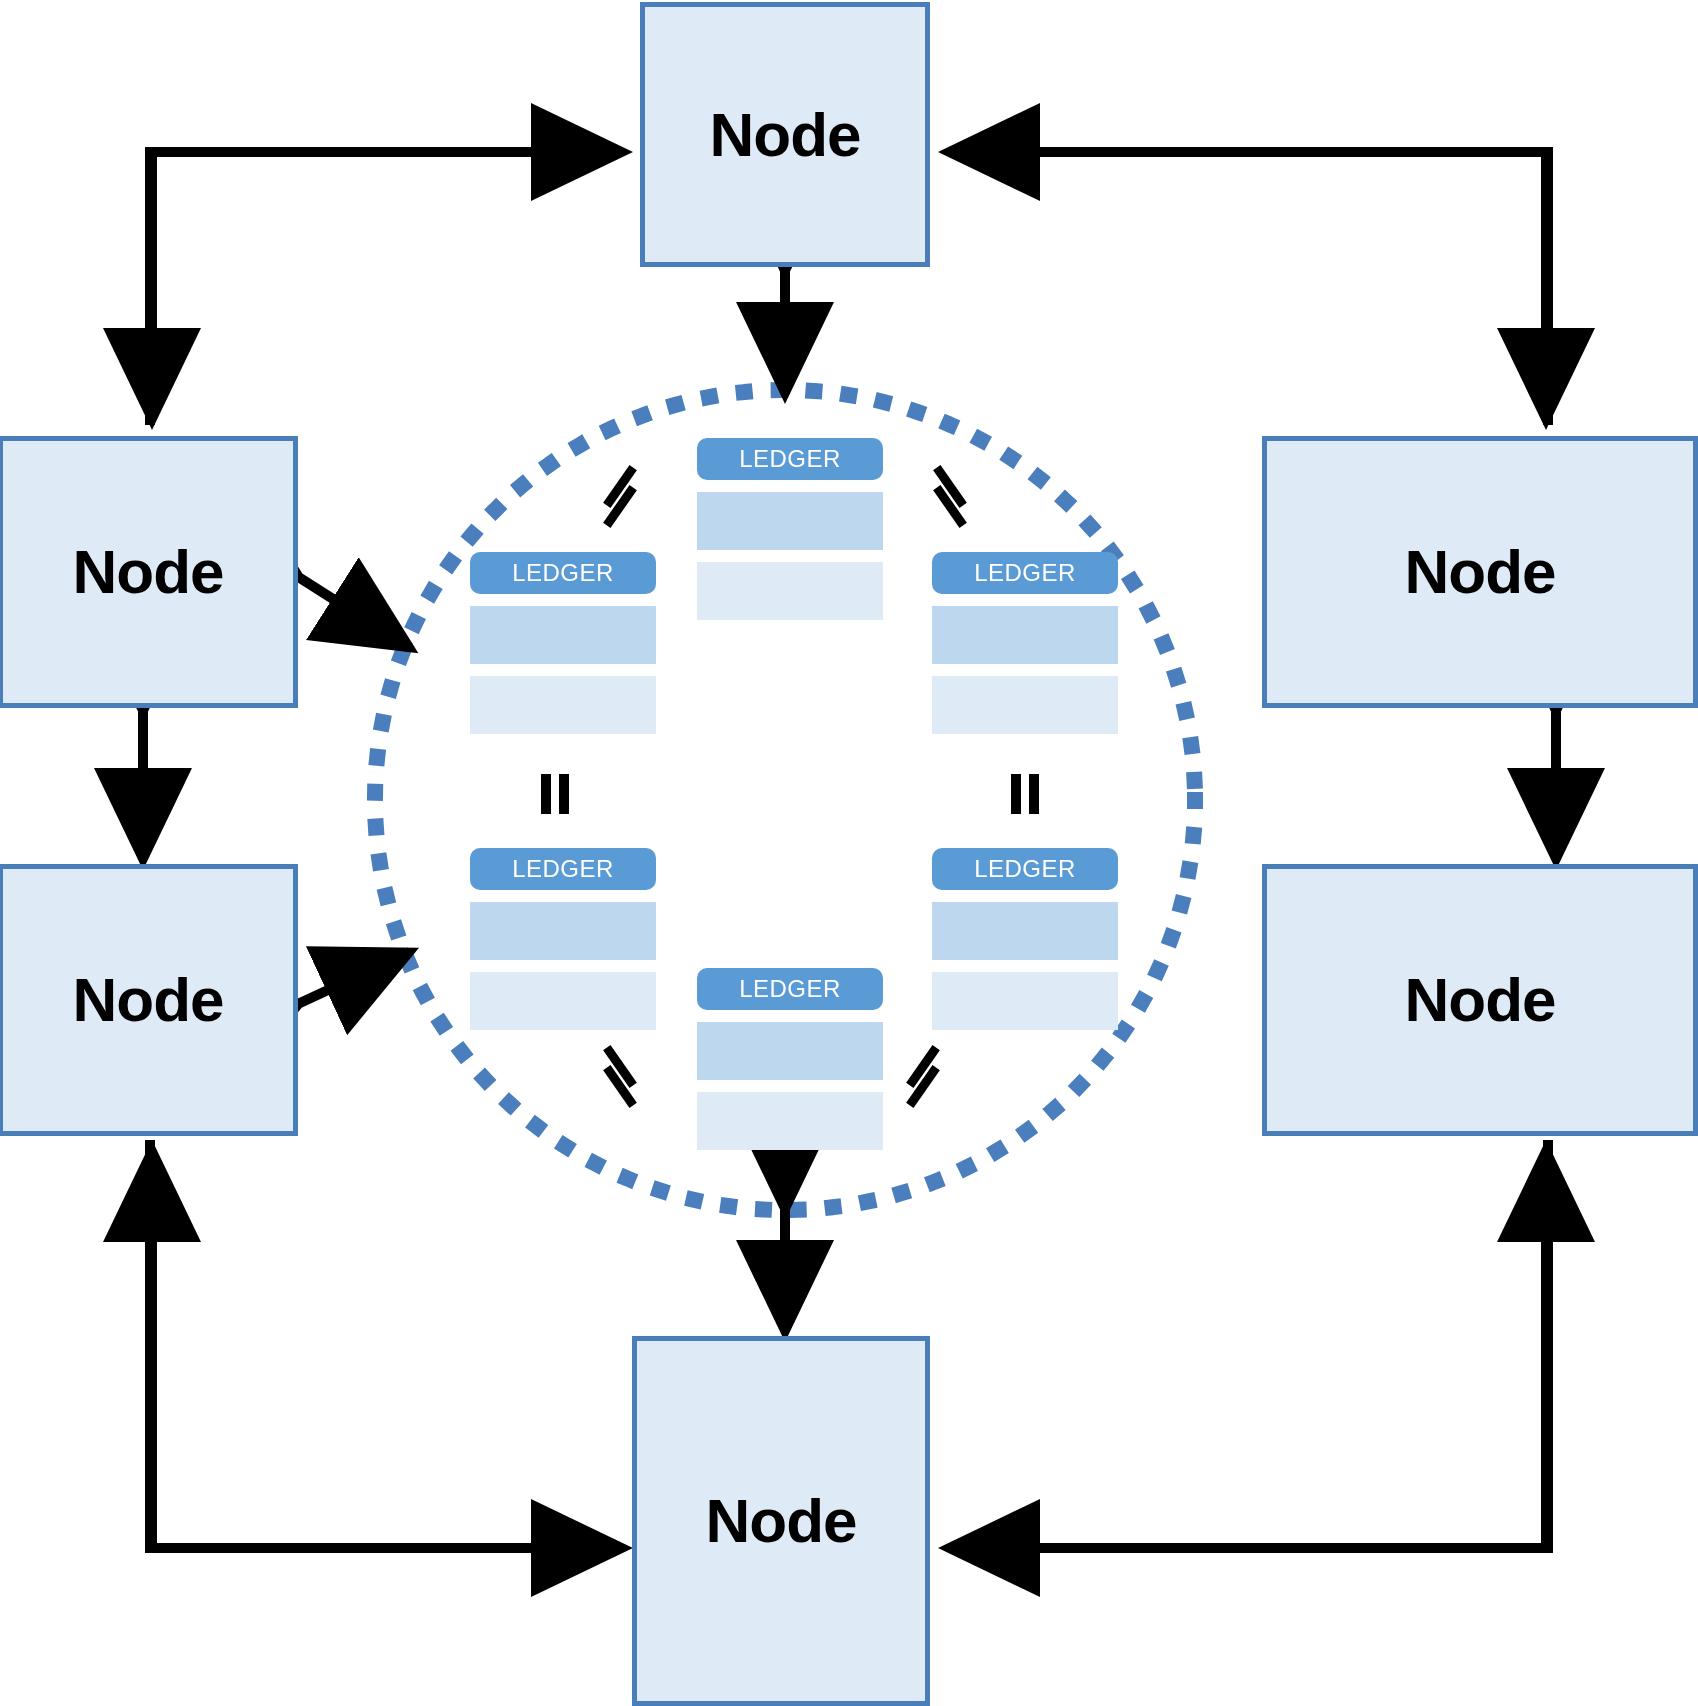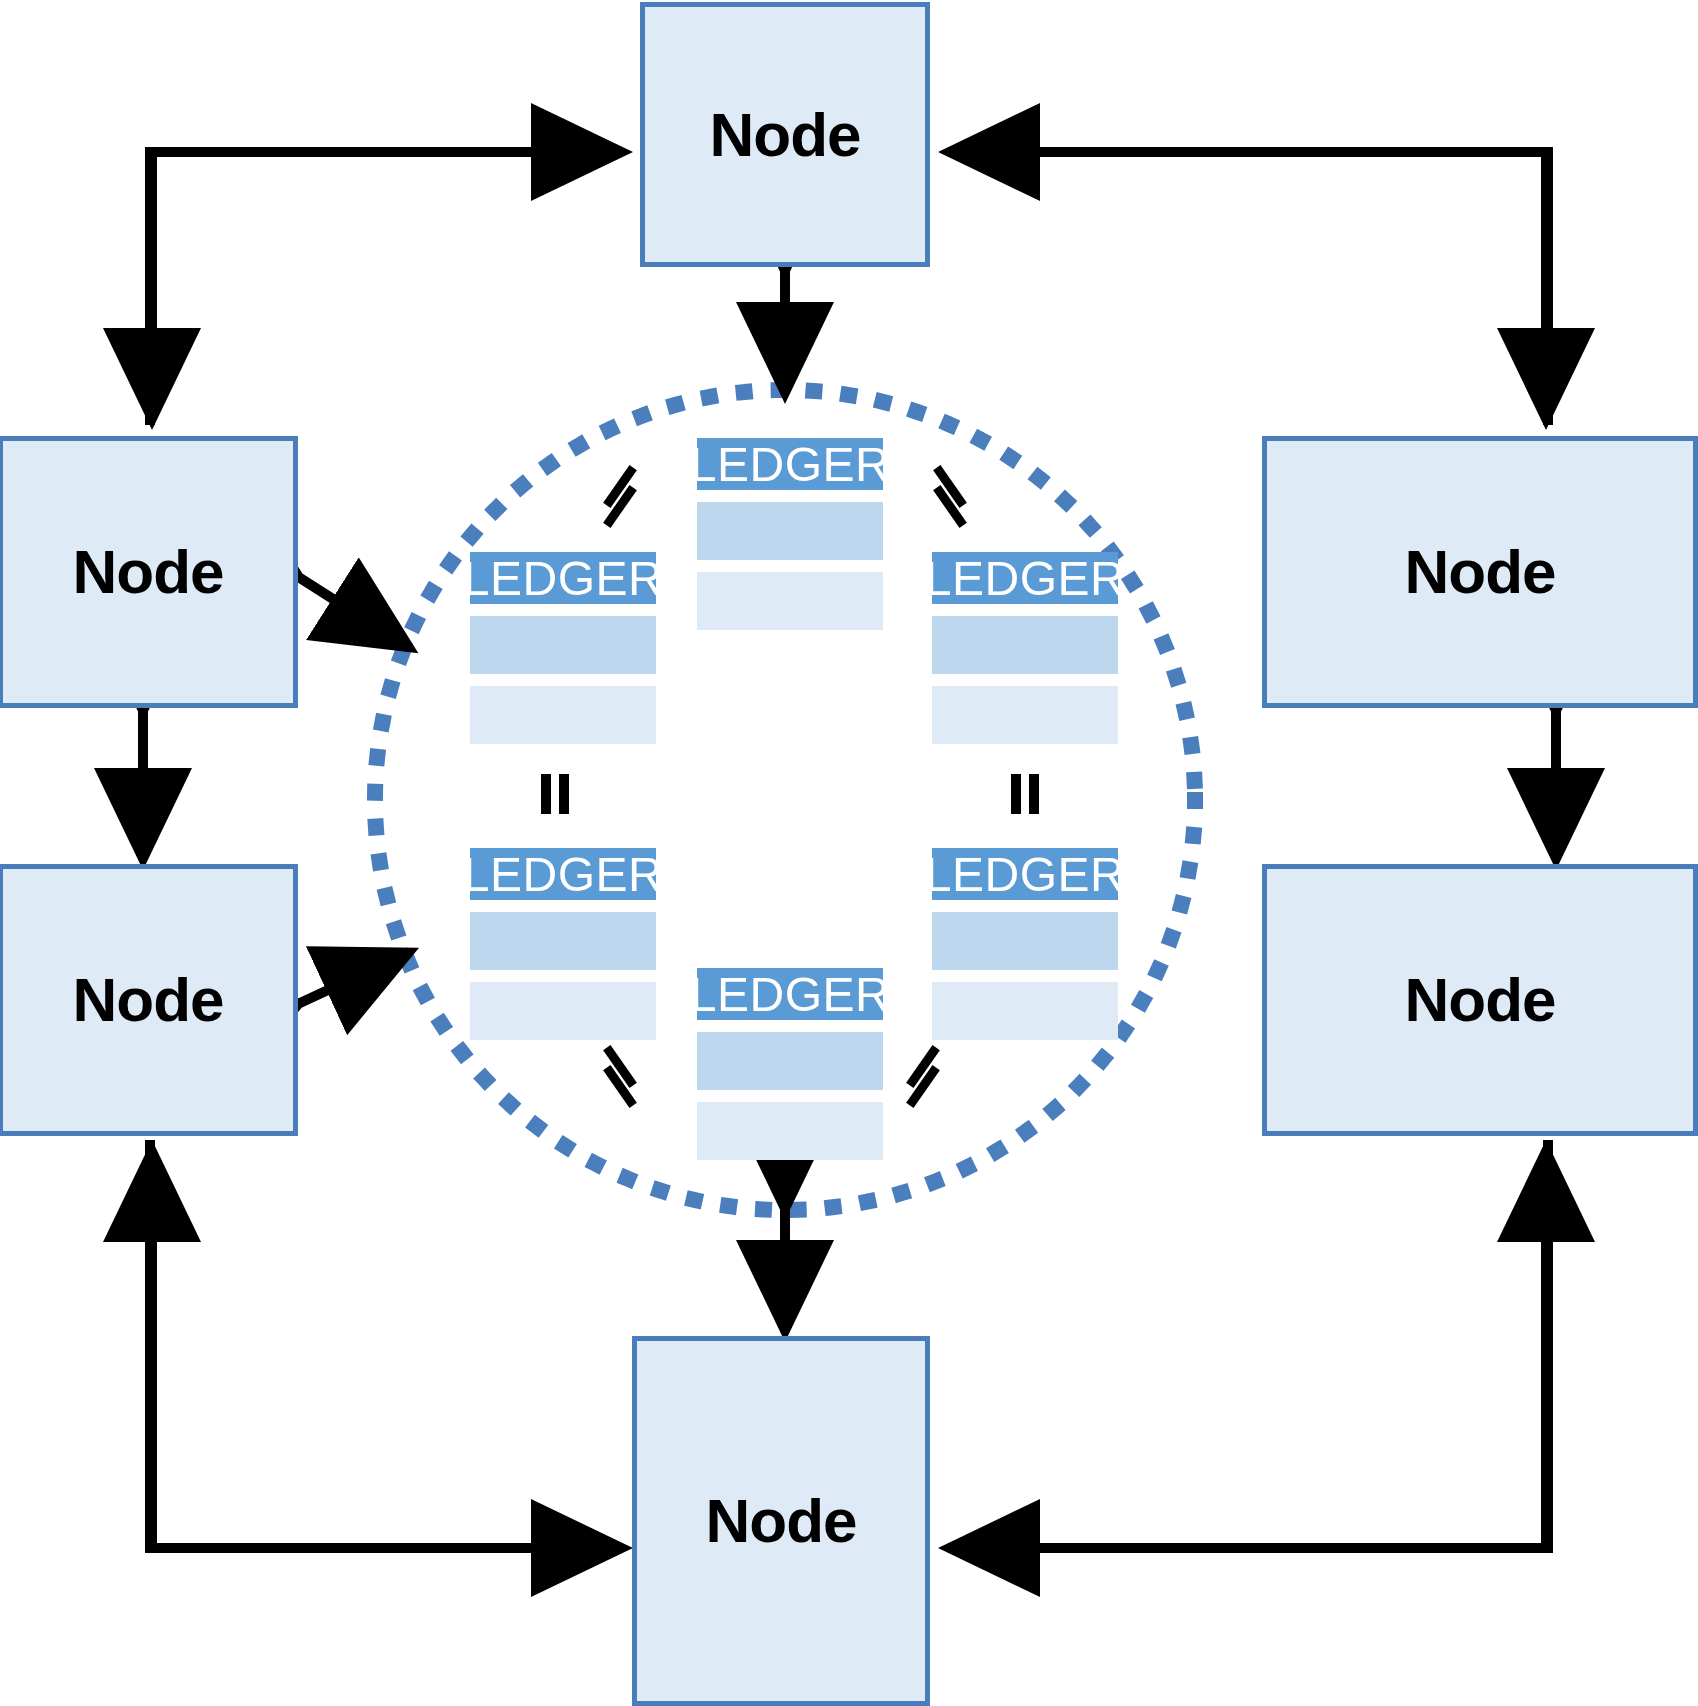--- a/index.html
+++ b/index.html
@@ -32,21 +32,21 @@
     font-weight:normal;
     letter-spacing:0.5px;
     height:52px;
     display:flex;align-items:center;justify-content:center;
     box-sizing:border-box;
   }
   .ledger .row1{background:#BDD7EE;height:52px;margin-top:11px;}
   .ledger .row2{background:#DEEAF6;height:52px;margin-top:11px;}
 
   .ledger.big{width:186px;}
-  .ledger.big .hdr{height:52px;font-size:48px;}
+  .ledger.big .hdr{height:42px;font-size:24px;border-radius:10px;}
   .ledger.big .row1{height:58px;margin-top:12px;}
   .ledger.big .row2{height:58px;margin-top:12px;}
 
   .eq{position:absolute;width:50px;height:58px;}
   .eq i{
     display:block;position:absolute;
     width:46px;height:9px;background:#000;
     left:2px;
   }
   .eq i.a{top:14px;}

